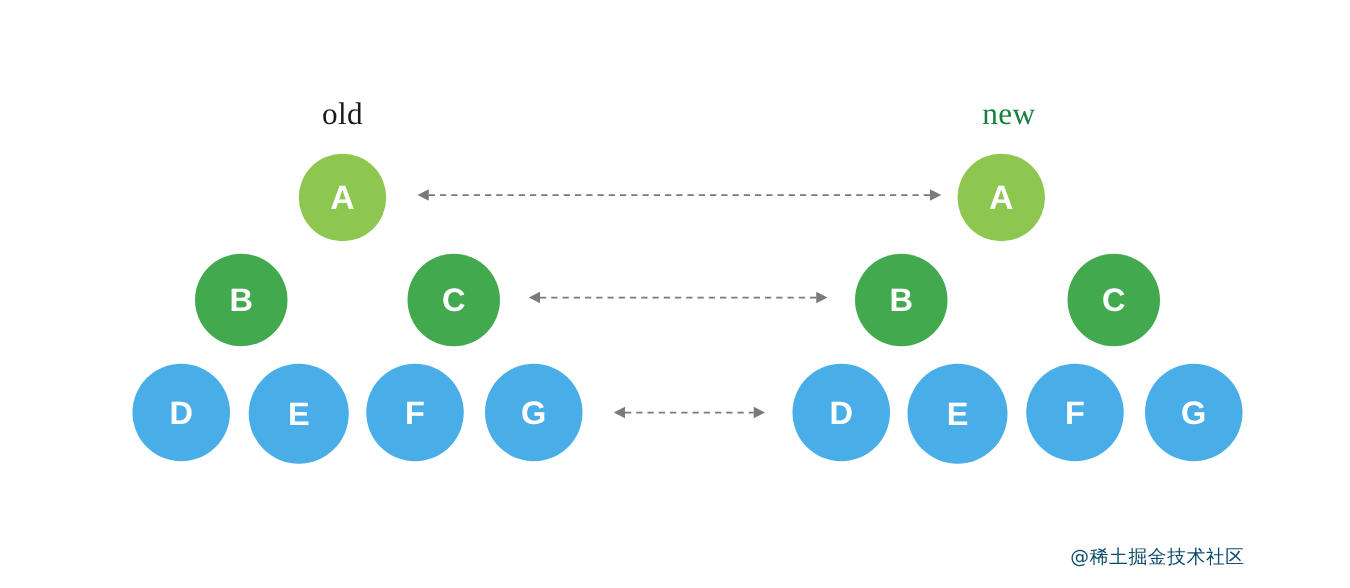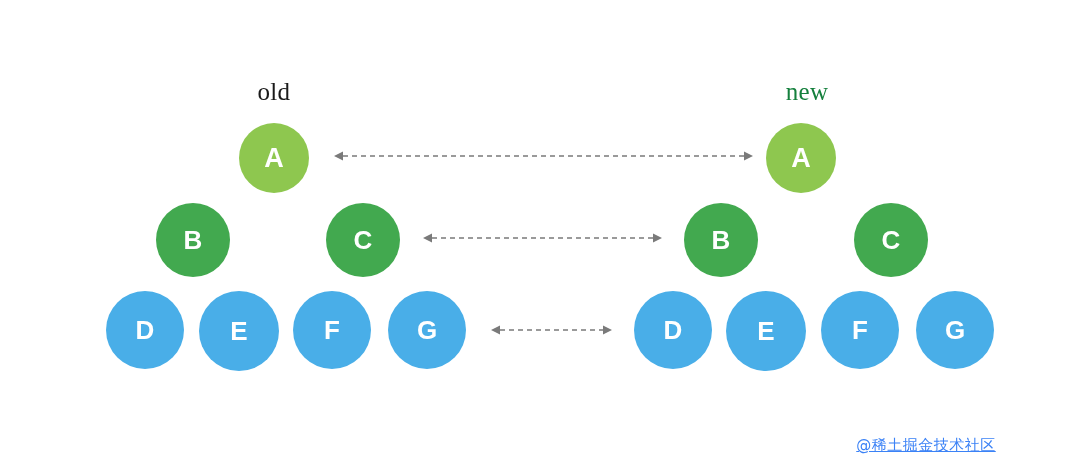--- a/index.html
+++ b/index.html
@@ -135,15 +135,15 @@
         <span>E</span>
       </div>
       <div class="node lvl-c" style="left: 839px; top: 330px; width: 78px; height: 78px; background: rgb(73, 174, 232); color: rgb(255, 255, 255);">
         <span>F</span>
       </div>
       <div class="node lvl-c" style="left: 934px; top: 330px; width: 78px; height: 78px; background: rgb(73, 174, 232); color: rgb(255, 255, 255);">
         <span>G</span>
       </div>
     </div>
 
-  <div class="watermark" style="left: 905px; top: 436px; transform: translateX(-50%); color: #3b82f6; text-decoration: underline;">@稀土掘金技术社区</div>
+  <div class="watermark" style="left: 905px; top: 436px; transform: translateX(-50%); color: #0c4a6e;">@稀土掘金技术社区</div>
 
 </div>
 
 </body></html>

